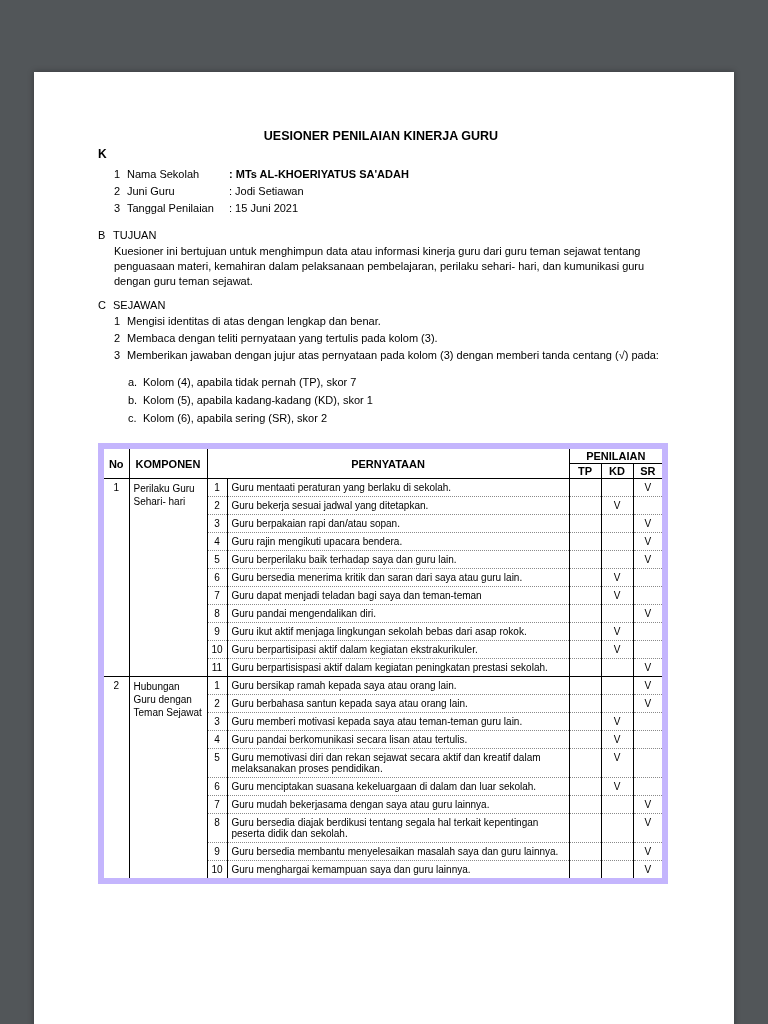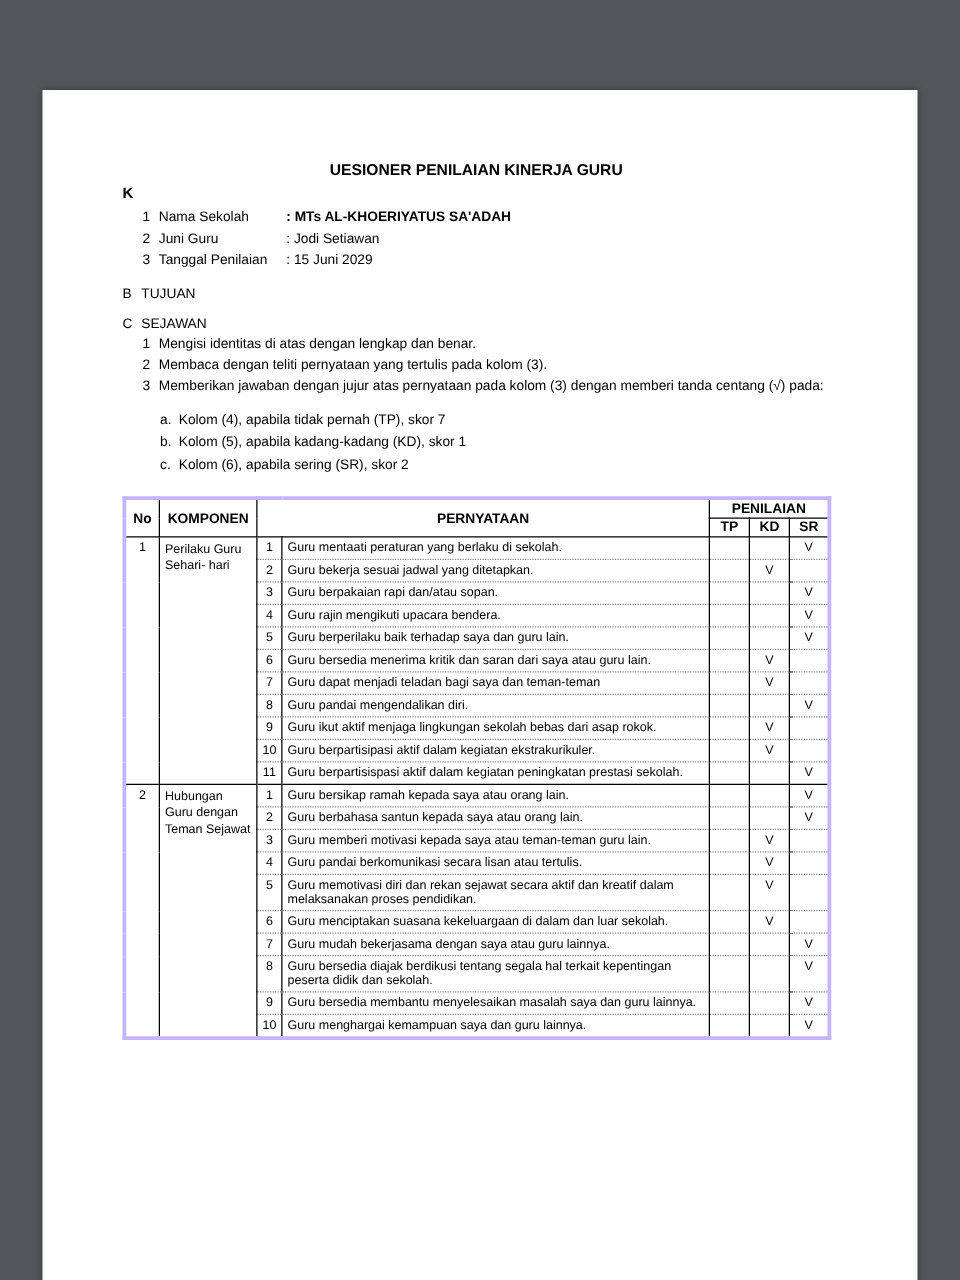--- a/index.html
+++ b/index.html
@@ -67,21 +67,21 @@
     vertical-align: top;
   }
   td.col-no { text-align: center; border: 1px solid #000; font-size: 10.5px; }
   td.col-komponen { border: 1px solid #000; font-size: 10.5px; line-height: 13px; }
   td.col-num { text-align: center; border-right: none; width: 20px; padding-right: 0; }
   td.col-text { border-left: none; }
   td.col-check { text-align: center; font-size: 10px; }
   td.checked { font-weight: normal; }
   tr.group-first td { border-top: 1px solid #000; }
   tbody tr:last-child td { border-bottom: 1px solid #000; }
-  table.assessment { border: 3px solid #c4b5fd; }
+  table.assessment { border: 6px solid #c4b5fd; }
   .c-no { width: 28px; } .c-komp { width: 78px; } .c-num { width: 20px; }
   .c-text { width: 342px; } .c-chk { width: 32px; }
 </style>
 </head>
 <body>
 
 <div class="viewer">
   <div class="page">
 
     <div class="title">UESIONER PENILAIAN KINERJA GURU</div>
@@ -95,28 +95,29 @@
         <span class="id-value bold">: MTs AL-KHOERIYATUS SA'ADAH</span>
       </div>
       <div class="id-row">
         <span class="id-no">2</span>
         <span class="id-label">Juni Guru</span>
         <span class="id-value">: Jodi Setiawan</span>
       </div>
       <div class="id-row">
         <span class="id-no">3</span>
         <span class="id-label">Tanggal Penilaian</span>
-        <span class="id-value">: 15 Juni 2029</span>
+        <span class="id-value">: 15 Juni 2021</span>
       </div>
     </div>
 
     <div class="sec-heading">
       <span class="sec-letter">B</span>
       <span>TUJUAN</span>
     </div>
+    <div class="sec-body">Kuesioner ini bertujuan untuk menghimpun data atau informasi kinerja guru dari guru teman sejawat tentang penguasaan materi, kemahiran dalam pelaksanaan pembelajaran, perilaku sehari- hari, dan kumunikasi guru dengan guru teman sejawat.</div>
 
     <div class="sec-heading">
       <span class="sec-letter">C</span>
       <span>SEJAWAN</span>
     </div>
 
     <div class="pet-items">
       <div class="pet-row">
         <span class="pet-no">1</span>
         <span class="pet-text">Mengisi identitas di atas dengan lengkap dan benar.</span>

